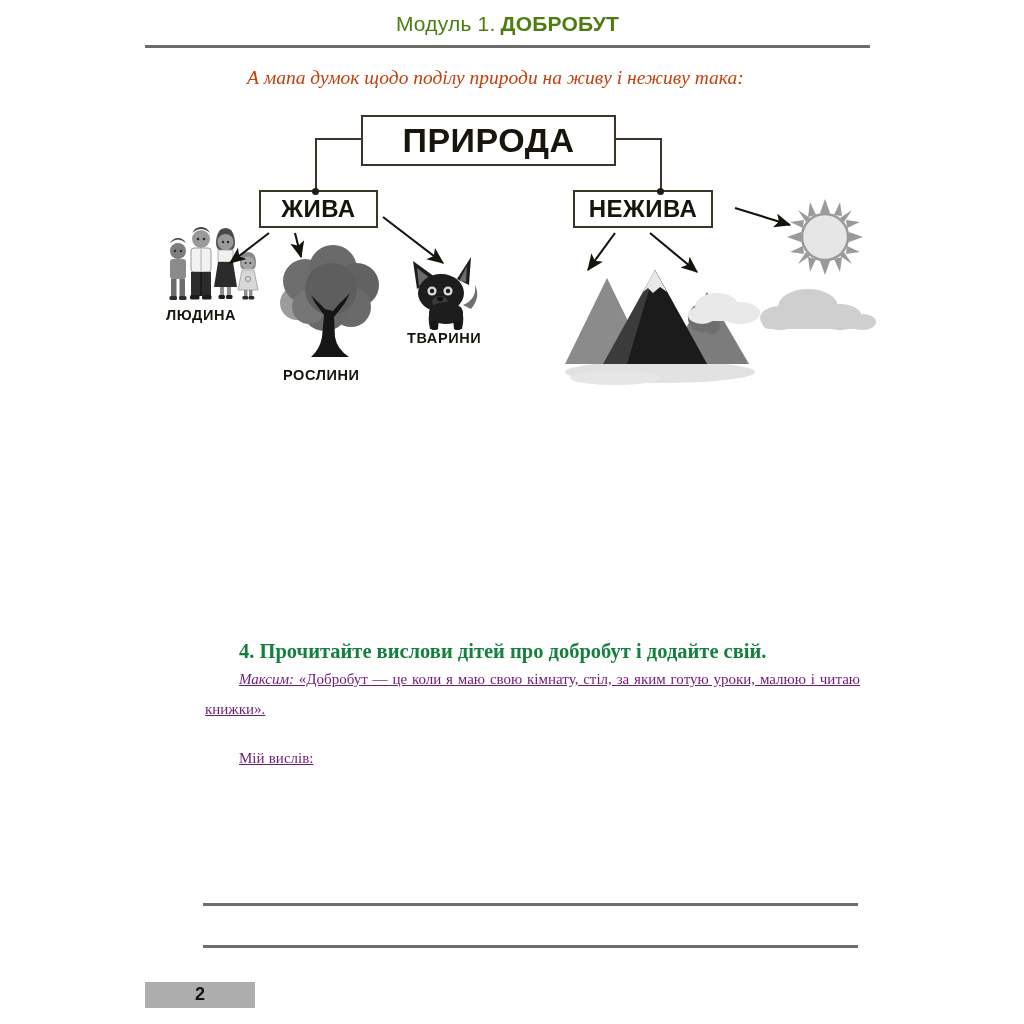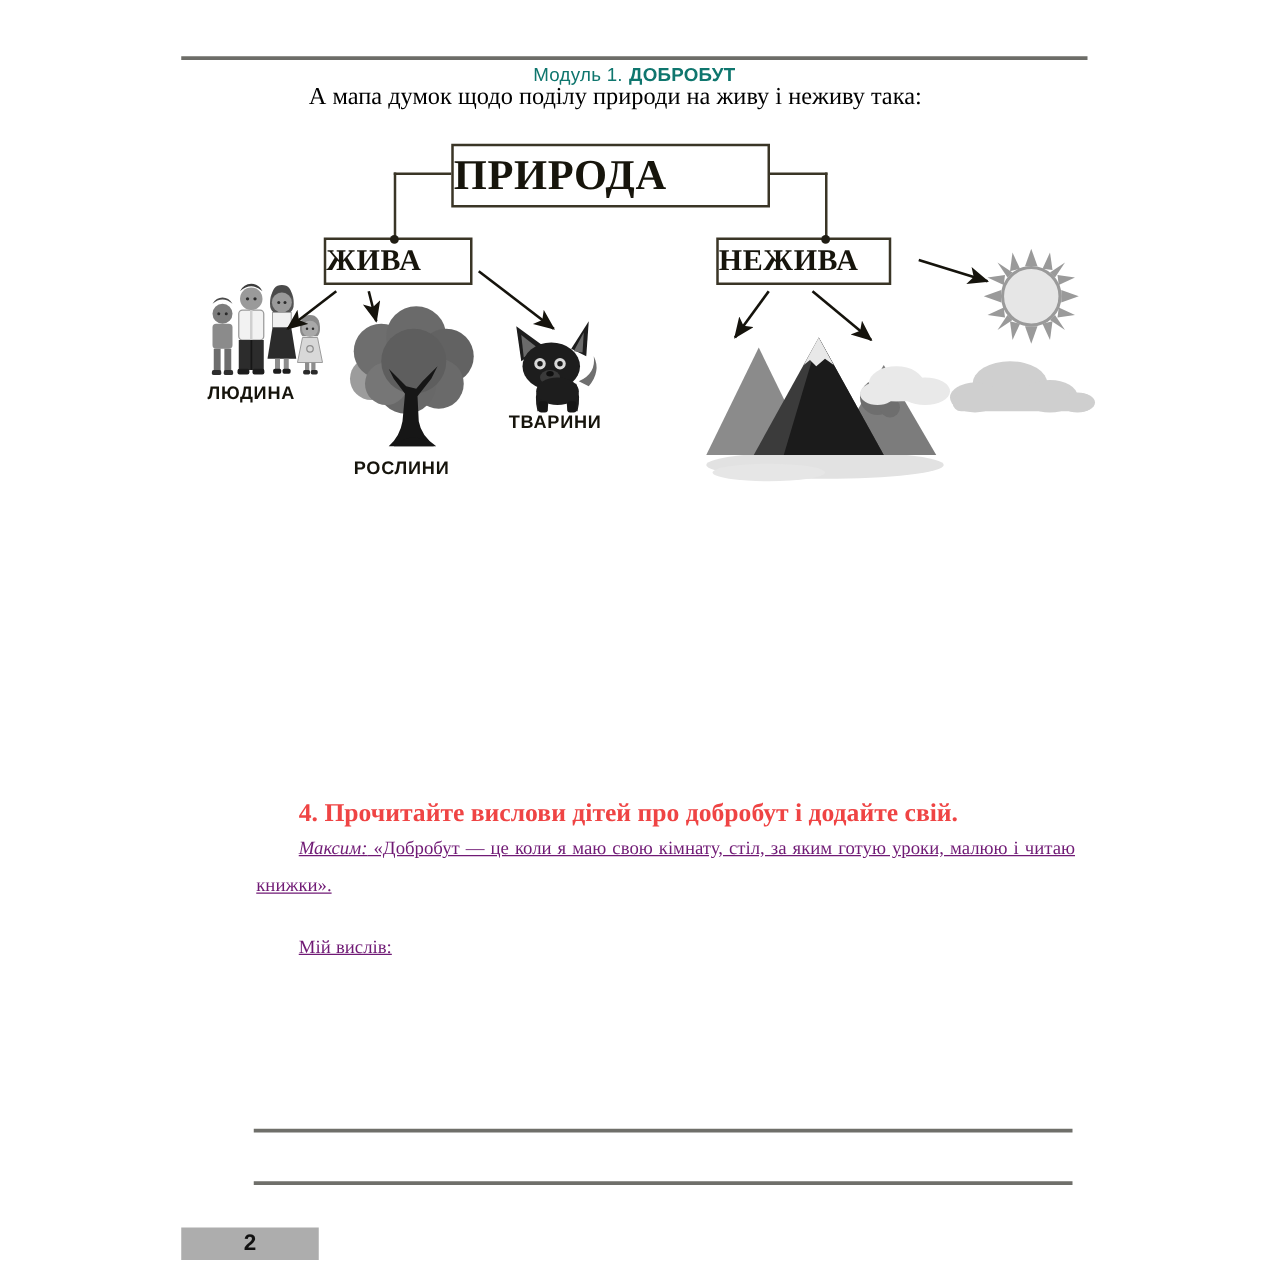--- a/index.html
+++ b/index.html
@@ -28,25 +28,24 @@
   .header {
     position: absolute;
     left: 145px;
     top: 12px;
     width: 725px;
     height: 34px;
     text-align: center;
   }
   .header-text {
     font-family: "Liberation Sans", sans-serif;
-    font-size: 15px;
+    font-size: 21px;
     letter-spacing: 0.2px;
-    color: #0f766e;
+    color: #4d7c0f;
     white-space: nowrap;
-    margin-top: 40px;
   }
   .header-text .mod {
     font-weight: 400;
   }
   .header-text .title {
     font-weight: 700;
     padding-left: 5px;
   }
   .header-rule {
     position: absolute;
@@ -54,43 +53,45 @@
     top: 45px;
     width: 725px;
     height: 2.5px;
     background: #6d6d68;
   }
 
   
   .lead {
     position: absolute;
     font-family: "Liberation Serif", serif;
+    font-style: italic;
     font-size: 19.5px;
-    color: #000000;
+    color: #c2410c;
     white-space: nowrap;
   }
   #lead-1 { left: 247px; top: 67px; }
   #lead-2 { left: 243px; top: 410px; letter-spacing: 0.9px; }
 
   
   .map {
     position: absolute;
     left: 145px;
     top: 105px;
     width: 740px;
     height: 290px;
   }
   .node {
     position: absolute;
     border: 2.5px solid #3a3526;
     background: #ffffff;
     box-sizing: border-box;
     display: flex;
     align-items: center;
-    font-family: Liberation Serif, serif;
+    justify-content: center;
+    font-family: Liberation Sans, sans-serif;
     font-weight: 700;
     color: #17150c;
     letter-spacing: 0.5px;
     z-index: 5;
   }
   #node-root {
     left: 216px; top: 10px;
     width: 255px; height: 51px;
     font-size: 34px;
   }
@@ -151,21 +152,21 @@
     position: absolute;
     left: 205px;
     top: 640px;
     width: 655px;
   }
   .ex-title {
     font-family: "Liberation Serif", serif;
     font-weight: 700;
     font-size: 20.5px;
     text-indent: 34px;
-    color: #ef4444;
+    color: #15803d;
     margin: 0 0 2px 0;
     white-space: nowrap;
   }
   .para {
     font-family: "Liberation Serif", serif;
     font-size: 15px;
     line-height: 29.5px;
     text-align: justify;
     text-indent: 34px;
     margin: 0;

